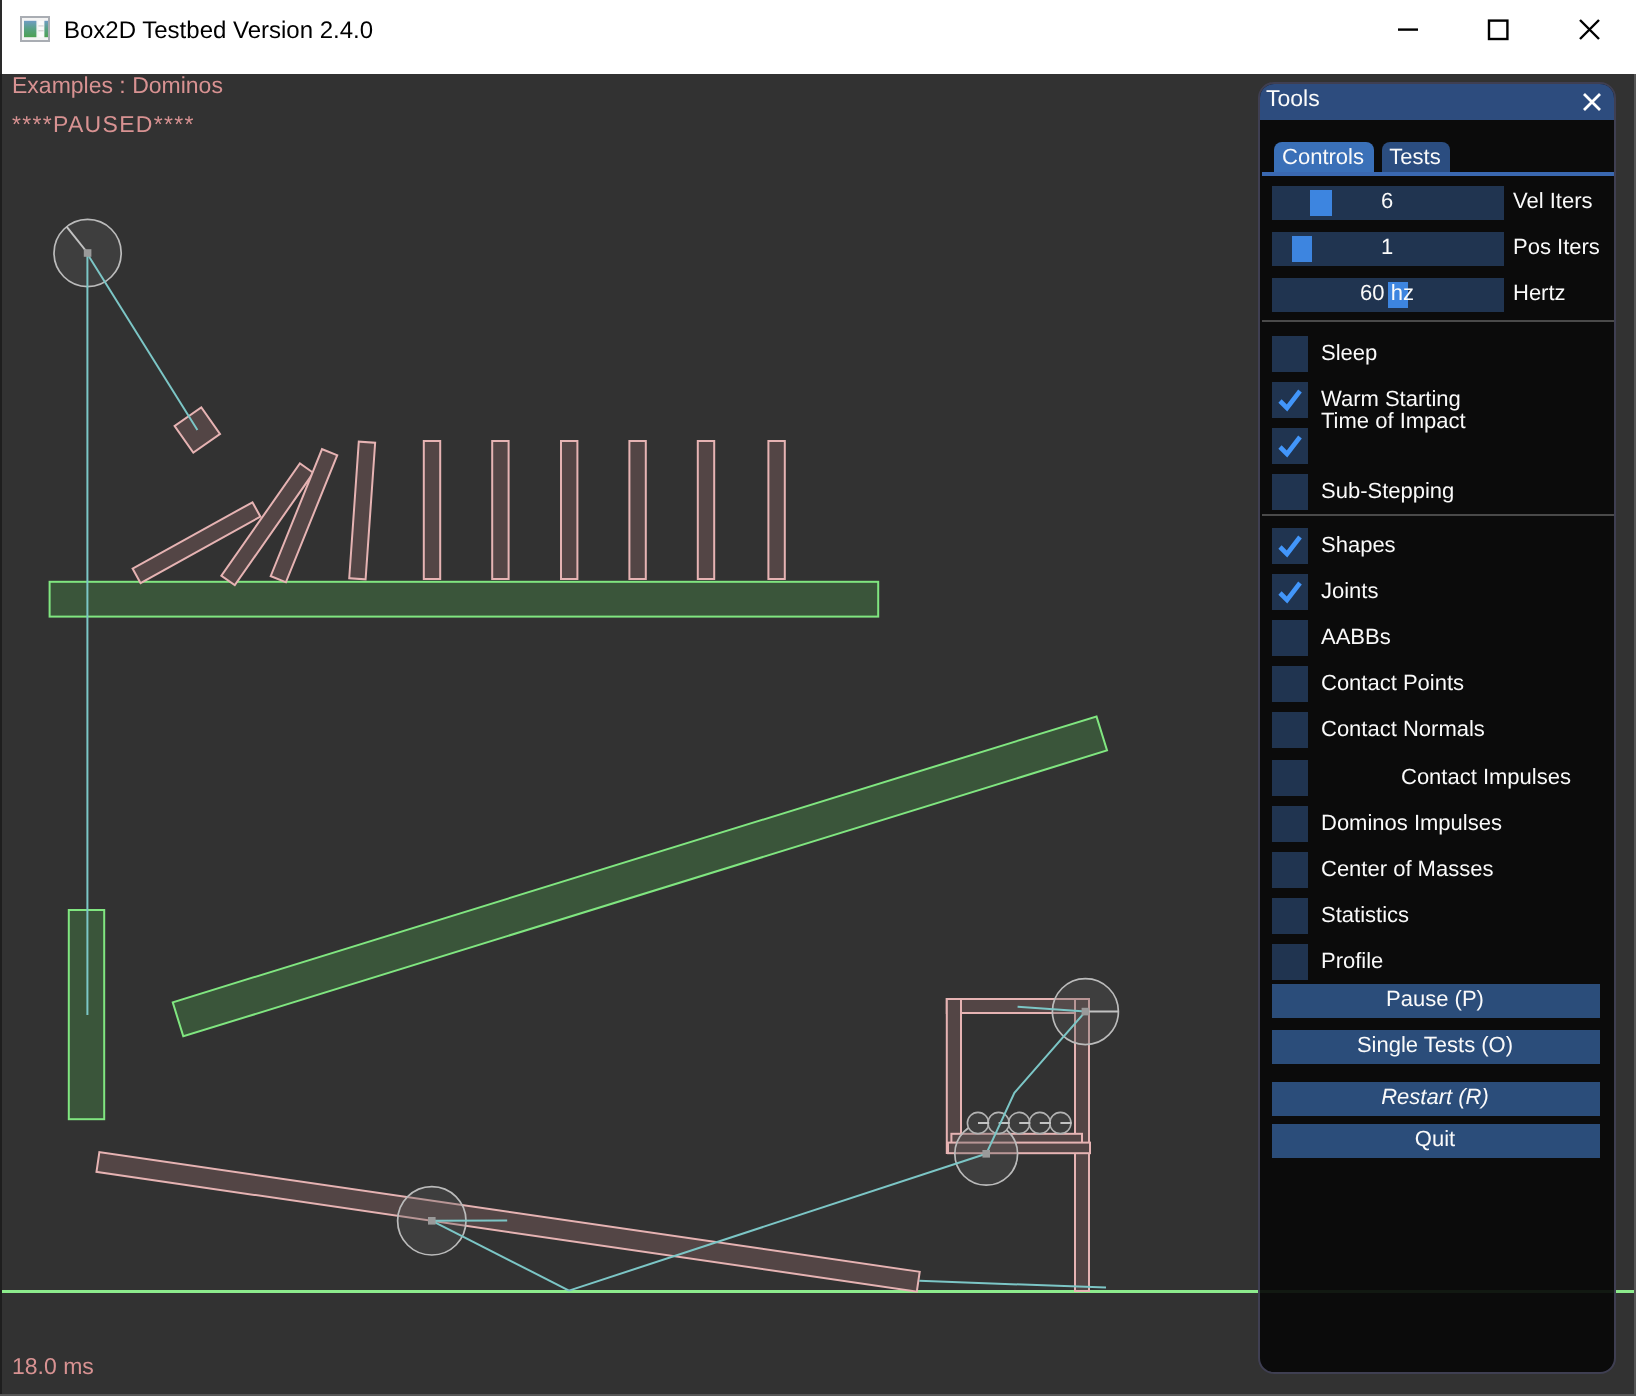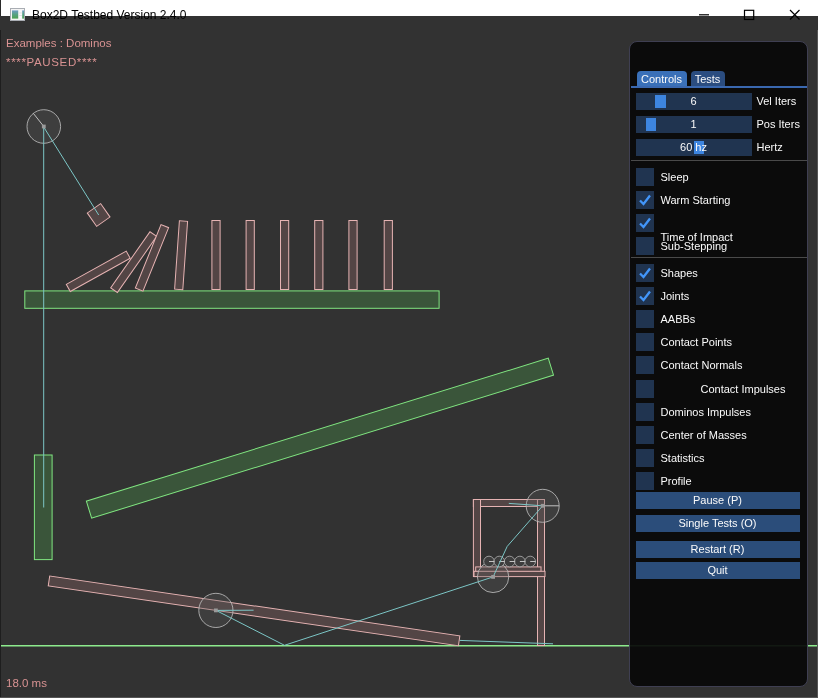--- a/index.html
+++ b/index.html
@@ -1,19 +1,19 @@
 <!DOCTYPE html>
 <html><head>
 <meta charset="utf-8">
 <style>
   html,body{margin:0;padding:0;width:818px;height:698px;overflow:hidden;background:#323232;
     font-family:"Liberation Sans", sans-serif;}
   #scene{position:absolute;left:0;top:0;width:818px;height:698px;}
   
-  #titlebar{position:absolute;left:0;top:0;width:818px;height:16px;background:#ffffff;border-left:1px solid #2a2a2a;box-sizing:border-box;}
+  #titlebar{position:absolute;left:0;top:0;width:818px;height:37px;background:#ffffff;border-left:1px solid #2a2a2a;box-sizing:border-box;}
   #titlebar .title{position:absolute;left:31px;top:0;height:30px;line-height:30px;
     font-size:12px;color:#000;}
   
   #panel{position:absolute;left:628.5px;top:41px;width:179px;height:646px;
     background:rgba(9,9,9,0.93);border:1px solid #3f3f52;border-radius:8px;
     box-sizing:border-box;font-size:11px;color:#fafafa;}
   #ptitle{position:absolute;left:0;top:0;width:100%;height:17.5px;background:#2d4c7e;
     border-radius:7px 7px 0 0;line-height:17.5px;}
   #ptitle span.t{position:absolute;left:3.5px;top:0;font-size:11.5px;}
   .tab{position:absolute;height:16px;line-height:16px;text-align:center;
@@ -114,20 +114,26 @@
     <text x="6" y="66" letter-spacing="0.65">****PAUSED****</text>
     <text x="6" y="687">18.0 ms</text>
   </g>
 
   <rect x="0" y="30" width="1" height="668" fill="#1e1e1e"></rect>
   <rect x="817" y="30" width="1" height="668" fill="#555555"></rect>
   <rect x="0" y="697" width="818" height="1" fill="#555555"></rect>
 </svg>
 
 <div id="panel">
+  <div id="ptitle">
+      <span class="t">Tools</span>
+    <svg style="position:absolute;right:6px;top:4px" width="10" height="10" viewBox="0 0 10 10">
+      <path d="M1 1 L9 9 M9 1 L1 9" stroke="#fff" stroke-width="1.4"></path>
+    </svg>
+  </div>
   <div class="tab" style="left:7px;top:28.5px;width:50px;background:#3a70b8;">Controls</div>
   <div class="tab" style="left:61px;top:28.5px;width:34px;background:#2b4d80;">Tests</div>
   <div id="tabline"></div>
   <div class="frame" style="top:51px;">
       <div class="grab" style="left:19px;width:11px;"></div>
       <div class="val">6</div>
     </div>
   <div class="flabel" style="top:51px;">Vel Iters</div>
   <div class="frame" style="top:74px;">
       <div class="grab" style="left:10px;width:10px;"></div>
@@ -142,21 +148,21 @@
   <div class="sep" style="top:118px;"></div>
   <div class="cb" style="top:125.5px;"></div>
     <div class="clabel" style="top:125.5px;">Sleep</div>
   <div class="cb" style="top:148.6px;"><svg width="18" height="18" viewBox="0 0 18 18">
         <path d="M4 9.5 L7.5 13 L14 4.5" stroke="#4296fa" stroke-width="2.3" fill="none"></path>
       </svg></div>
     <div class="clabel" style="top:148.6px;">Warm Starting</div>
   <div class="cb" style="top:171.7px;"><svg width="18" height="18" viewBox="0 0 18 18">
         <path d="M4 9.5 L7.5 13 L14 4.5" stroke="#4296fa" stroke-width="2.3" fill="none"></path>
       </svg></div>
-    <div class="clabel" style="top:186px;">Time of Impact</div>
+    <div class="clabel" style="top:160px;">Time of Impact</div>
   <div class="cb" style="top:194.8px;"></div>
     <div class="clabel" style="top:194.8px;text-align:right;">Sub-Stepping</div>
   <div class="sep" style="top:215.2px;"></div>
   <div class="cb" style="top:222px;"><svg width="18" height="18" viewBox="0 0 18 18">
         <path d="M4 9.5 L7.5 13 L14 4.5" stroke="#4296fa" stroke-width="2.3" fill="none"></path>
       </svg></div>
     <div class="clabel" style="top:222px;">Shapes</div>
   <div class="cb" style="top:245.1px;"><svg width="18" height="18" viewBox="0 0 18 18">
         <path d="M4 9.5 L7.5 13 L14 4.5" stroke="#4296fa" stroke-width="2.3" fill="none"></path>
       </svg></div>
@@ -172,21 +178,21 @@
   <div class="cb" style="top:360.6px;"></div>
     <div class="clabel" style="top:360.6px;">Dominos Impulses</div>
   <div class="cb" style="top:383.7px;"></div>
     <div class="clabel" style="top:383.7px;">Center of Masses</div>
   <div class="cb" style="top:406.8px;"></div>
     <div class="clabel" style="top:406.8px;">Statistics</div>
   <div class="cb" style="top:429.9px;"></div>
     <div class="clabel" style="top:429.9px;">Profile</div>
   <div class="btn" style="top:450px;">Pause (P)</div>
   <div class="btn" style="top:473.4px;">Single Tests (O)</div>
-  <div class="btn" style="top:499px;">Restart (R)</div>
+  <div class="btn" style="top:499px;font-style:italic;">Restart (R)</div>
   <div class="btn" style="top:520.2px;">Quit</div>
 </div>
 
 <div id="titlebar">
   <span class="title">Box2D Testbed Version 2.4.0</span>
   <svg style="position:absolute;left:8.8px;top:8px" width="15" height="13" viewBox="0 0 15 13">
     <defs>
         <linearGradient id="icg" x1="0" y1="0" x2="0" y2="1">
       <stop offset="0" stop-color="#6f9cc4"></stop>
           <stop offset="0.5" stop-color="#57a183"></stop>

